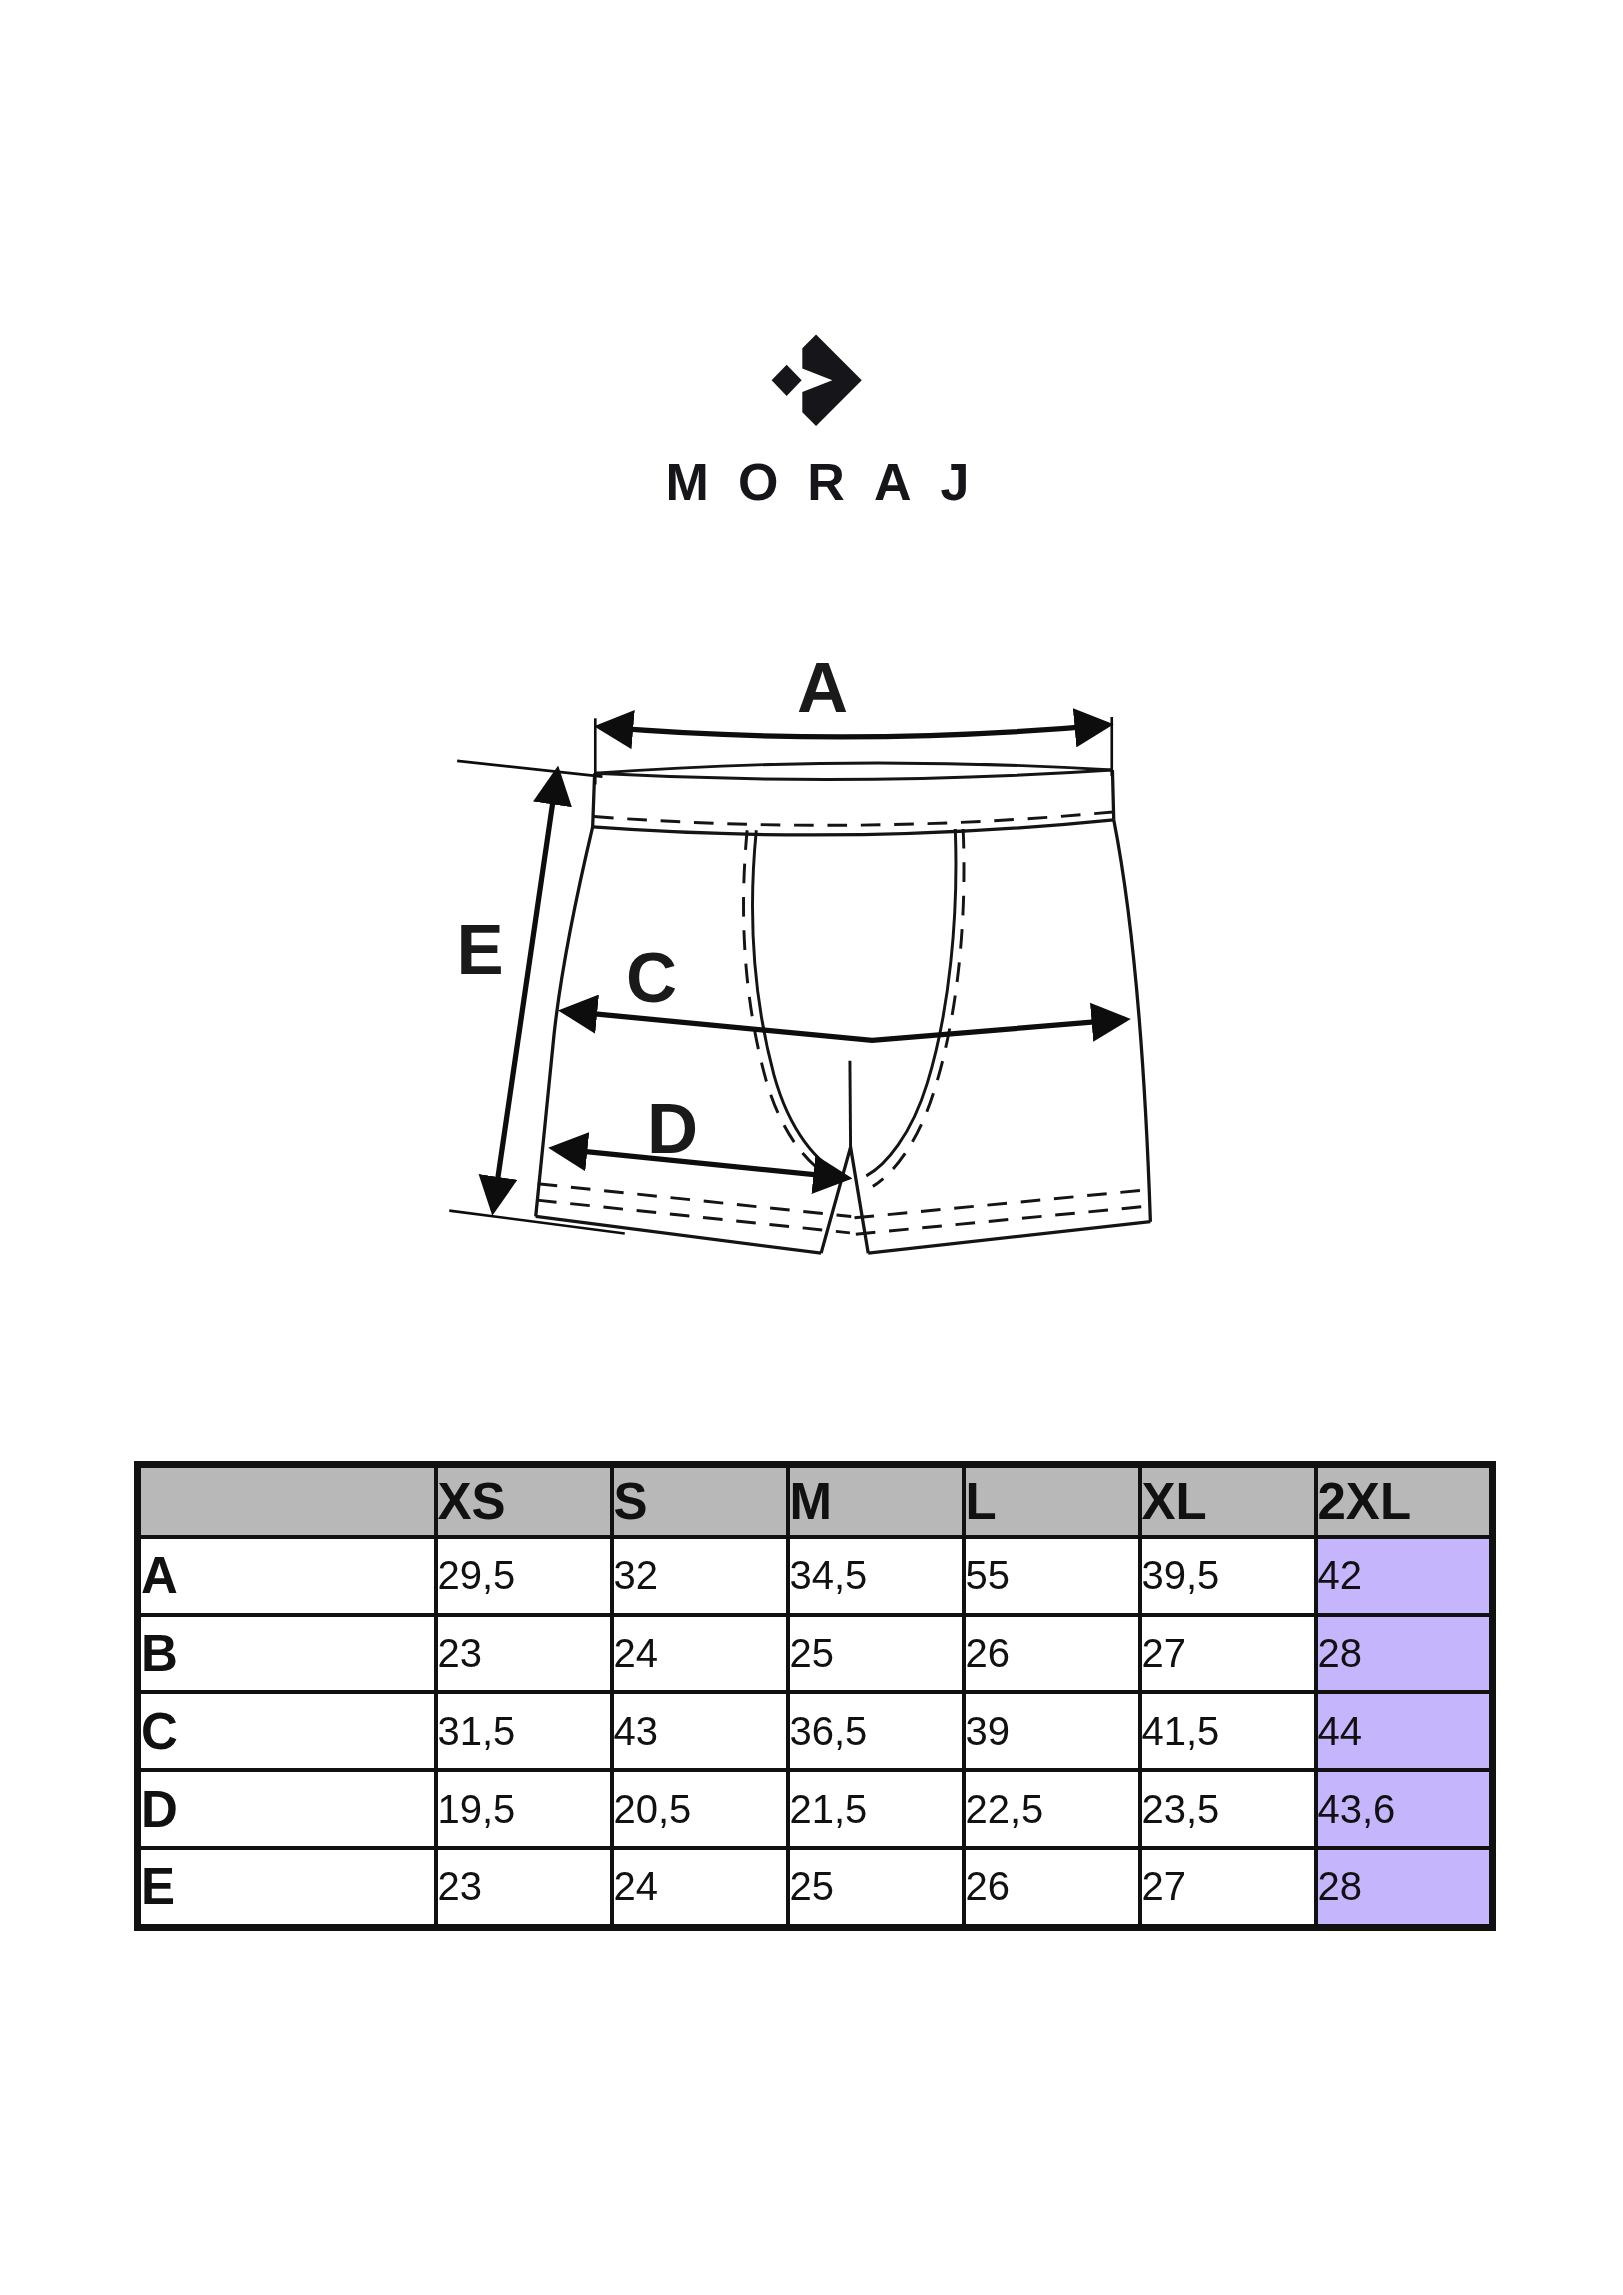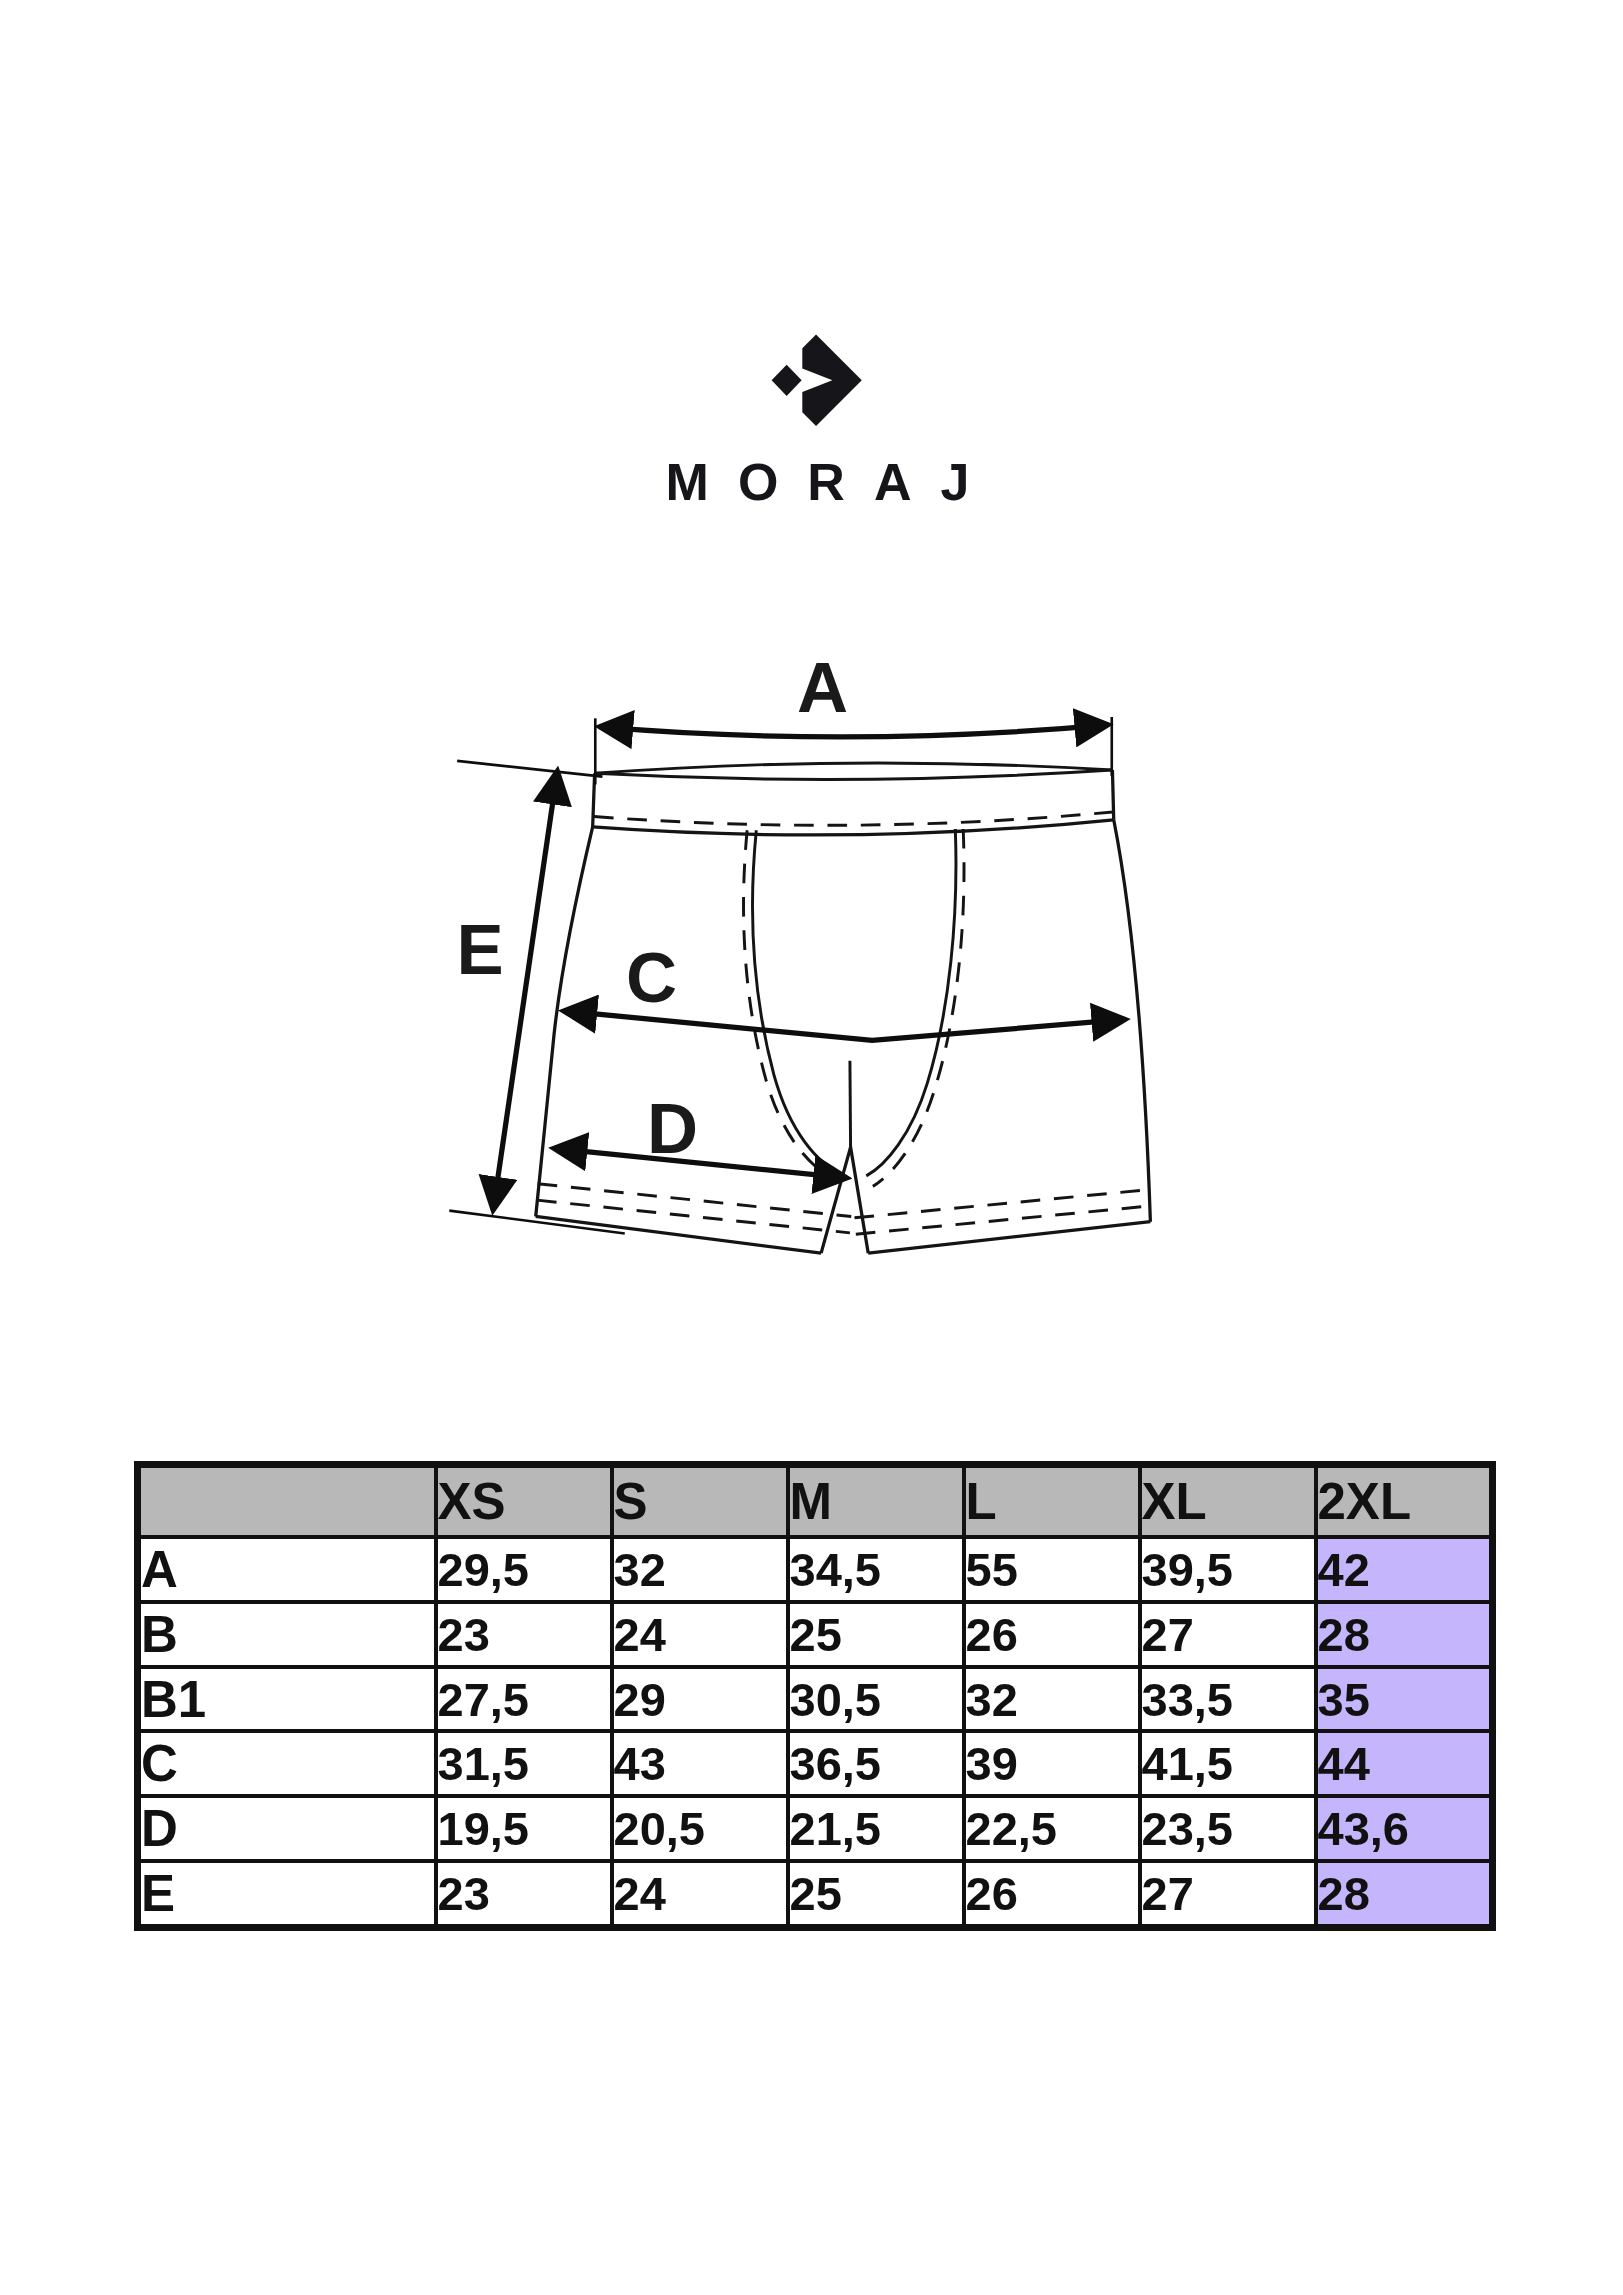--- a/index.html
+++ b/index.html
@@ -62,22 +62,22 @@
     vertical-align:middle;
     padding:0;
   }
   .size-table th{
     background:#b8b8b8;
     font-size:51px;
     font-weight:700;
     height:67px;
   }
   .size-table td{
-    font-size:47px;
-    font-weight:700;
+    font-size:40px;
+    font-weight:400;
     background:#ffffff;
   }
   .size-table td.rowlabel{
     font-size:51px;
     font-weight:700;
   }
   .size-table td.hl{
     background:#c4b5fd;
   }
 </style>
@@ -188,29 +188,20 @@
     <tr>
       <td class="rowlabel">B</td>
       <td>23</td>
       <td>24</td>
       <td>25</td>
       <td>26</td>
       <td>27</td>
       <td class="hl">28</td>
     </tr>
     <tr>
-      <td class="rowlabel">B1</td>
-      <td>27,5</td>
-      <td>29</td>
-      <td>30,5</td>
-      <td>32</td>
-      <td>33,5</td>
-      <td class="hl">35</td>
-    </tr>
-    <tr>
       <td class="rowlabel">C</td>
       <td>31,5</td>
       <td>43</td>
       <td>36,5</td>
       <td>39</td>
       <td>41,5</td>
       <td class="hl">44</td>
     </tr>
     <tr>
       <td class="rowlabel">D</td>

